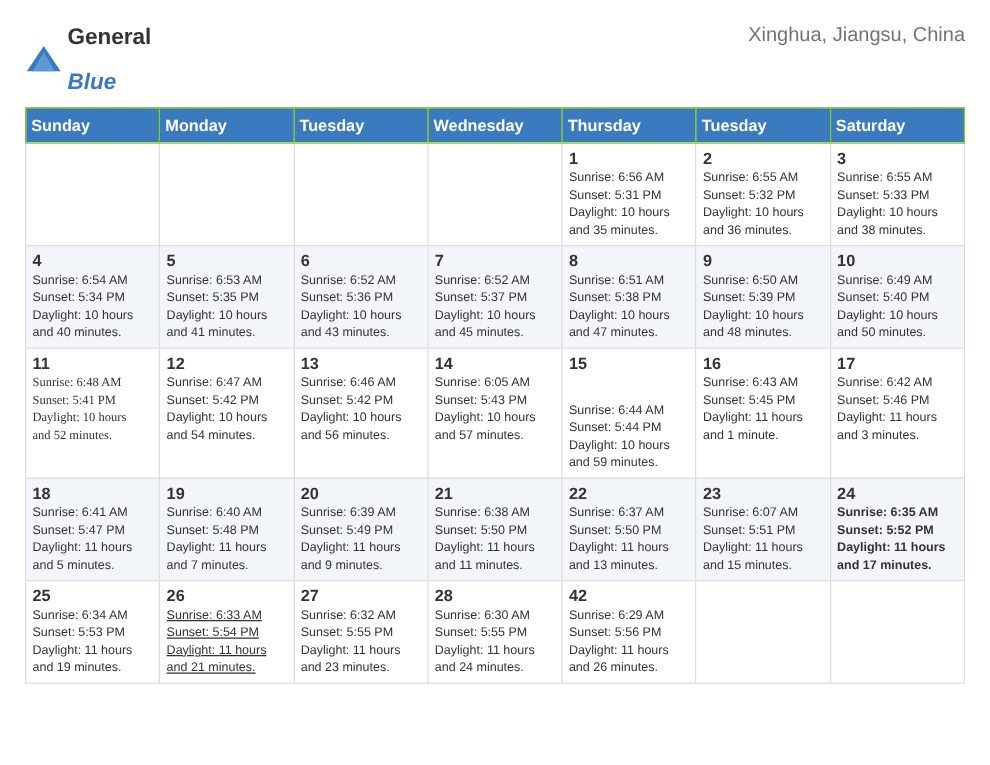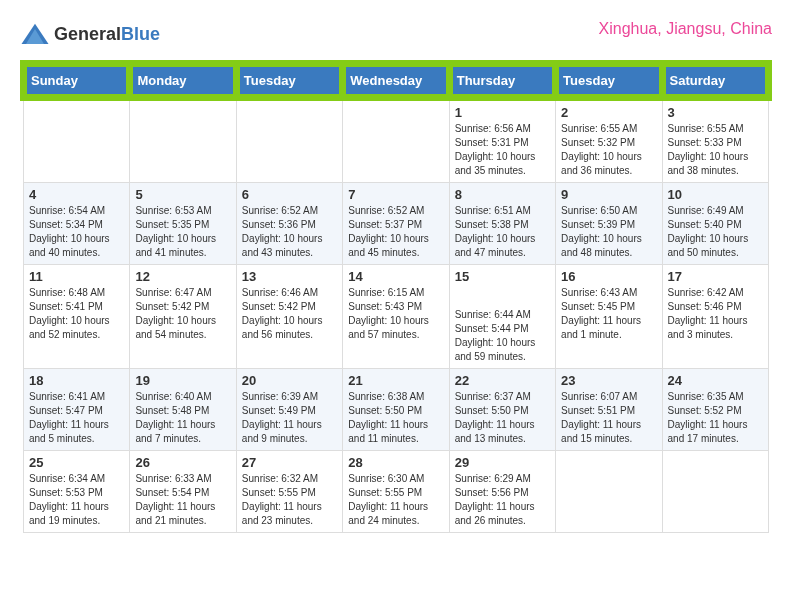--- a/index.html
+++ b/index.html
@@ -15,65 +15,67 @@
       justify-content: space-between;
       align-items: flex-start;
       margin-bottom: 10px;
     }
     .logo {
       display: flex;
       align-items: center;
     }
     .logo-text {
       display: flex;
-      flex-direction: row;
+      flex-direction: column;
       line-height: 1.1;
+      gap: 16px;
     }
     .logo-general {
       font-size: 18px;
       font-weight: bold;
       color: #333;
     }
     .logo-blue {
       font-size: 18px;
       font-weight: bold;
       color: #3a7abf;
+      font-style: italic;
     }
     .logo-icon {
       width: 30px;
       height: 30px;
       margin-right: 4px;
     }
     .title-block {
       text-align: right;
     }
     .month-title {
       font-size: 36px;
       font-weight: normal;
       color: #333;
     }
     .location {
       font-size: 16px;
-      color: #ec4899;
+      color: #737373;
     }
     table {
       width: 100%;
       border-collapse: collapse;
       table-layout: fixed;
     }
     thead tr {
       background-color: #3a7abf;
     }
     thead th {
       color: #fff;
       font-size: 13px;
       font-weight: bold;
       padding: 6px 4px;
       text-align: left;
-      border: 7px solid #84cc16;
+      border: 1px solid #84cc16;
     }
     tbody tr {
       border-bottom: 1px solid #ccc;
     }
     tbody td {
       vertical-align: top;
       padding: 4px 5px;
       font-size: 10.5px;
       color: #333;
       border: 1px solid #ddd;
@@ -207,42 +209,42 @@
           <span class="day-number">10</span>
           <div class="day-info" style="white-space: pre-line;">Sunrise: 6:49 AM
 Sunset: 5:40 PM
 Daylight: 10 hours
 and 50 minutes.</div>
         </td>
       </tr>
       <tr>
         <td>
           <span class="day-number">11</span>
-          <div class="day-info" style="white-space: pre-line;">Sunrise: 6:48 AM
+          <div class="day-info" style="white-space: pre-line; font-family: Liberation Serif, serif;">Sunrise: 6:48 AM
 Sunset: 5:41 PM
 Daylight: 10 hours
 and 52 minutes.</div>
         </td>
         <td>
           <span class="day-number">12</span>
           <div class="day-info" style="white-space: pre-line;">Sunrise: 6:47 AM
 Sunset: 5:42 PM
 Daylight: 10 hours
 and 54 minutes.</div>
         </td>
         <td>
           <span class="day-number">13</span>
           <div class="day-info" style="white-space: pre-line;">Sunrise: 6:46 AM
 Sunset: 5:42 PM
 Daylight: 10 hours
 and 56 minutes.</div>
         </td>
         <td>
           <span class="day-number">14</span>
-          <div class="day-info" style="white-space: pre-line;">Sunrise: 6:15 AM
+          <div class="day-info" style="white-space: pre-line;">Sunrise: 6:05 AM
 Sunset: 5:43 PM
 Daylight: 10 hours
 and 57 minutes.</div>
         </td>
         <td>
           <span class="day-number">15</span>
           <div class="day-info" style="white-space: pre-line; margin-top: 24px;">Sunrise: 6:44 AM
 Sunset: 5:44 PM
 Daylight: 10 hours
 and 59 minutes.</div>
@@ -300,57 +302,57 @@
         </td>
         <td>
           <span class="day-number">23</span>
           <div class="day-info" style="white-space: pre-line;">Sunrise: 6:07 AM
 Sunset: 5:51 PM
 Daylight: 11 hours
 and 15 minutes.</div>
         </td>
         <td>
           <span class="day-number">24</span>
-          <div class="day-info" style="white-space: pre-line;">Sunrise: 6:35 AM
+          <div class="day-info" style="white-space: pre-line; font-weight: bold;">Sunrise: 6:35 AM
 Sunset: 5:52 PM
 Daylight: 11 hours
 and 17 minutes.</div>
         </td>
       </tr>
       <tr>
         <td>
           <span class="day-number">25</span>
           <div class="day-info" style="white-space: pre-line;">Sunrise: 6:34 AM
 Sunset: 5:53 PM
 Daylight: 11 hours
 and 19 minutes.</div>
         </td>
         <td>
           <span class="day-number">26</span>
-          <div class="day-info" style="white-space: pre-line;">Sunrise: 6:33 AM
+          <div class="day-info" style="white-space: pre-line; text-decoration: underline;">Sunrise: 6:33 AM
 Sunset: 5:54 PM
 Daylight: 11 hours
 and 21 minutes.</div>
         </td>
         <td>
           <span class="day-number">27</span>
           <div class="day-info" style="white-space: pre-line;">Sunrise: 6:32 AM
 Sunset: 5:55 PM
 Daylight: 11 hours
 and 23 minutes.</div>
         </td>
         <td>
           <span class="day-number">28</span>
           <div class="day-info" style="white-space: pre-line;">Sunrise: 6:30 AM
 Sunset: 5:55 PM
 Daylight: 11 hours
 and 24 minutes.</div>
         </td>
         <td>
-          <span class="day-number">29</span>
+          <span class="day-number">42</span>
           <div class="day-info" style="white-space: pre-line;">Sunrise: 6:29 AM
 Sunset: 5:56 PM
 Daylight: 11 hours
 and 26 minutes.</div>
         </td>
         <td class="empty-cell"></td>
         <td class="empty-cell"></td>
       </tr>
     </tbody>
 </table>

